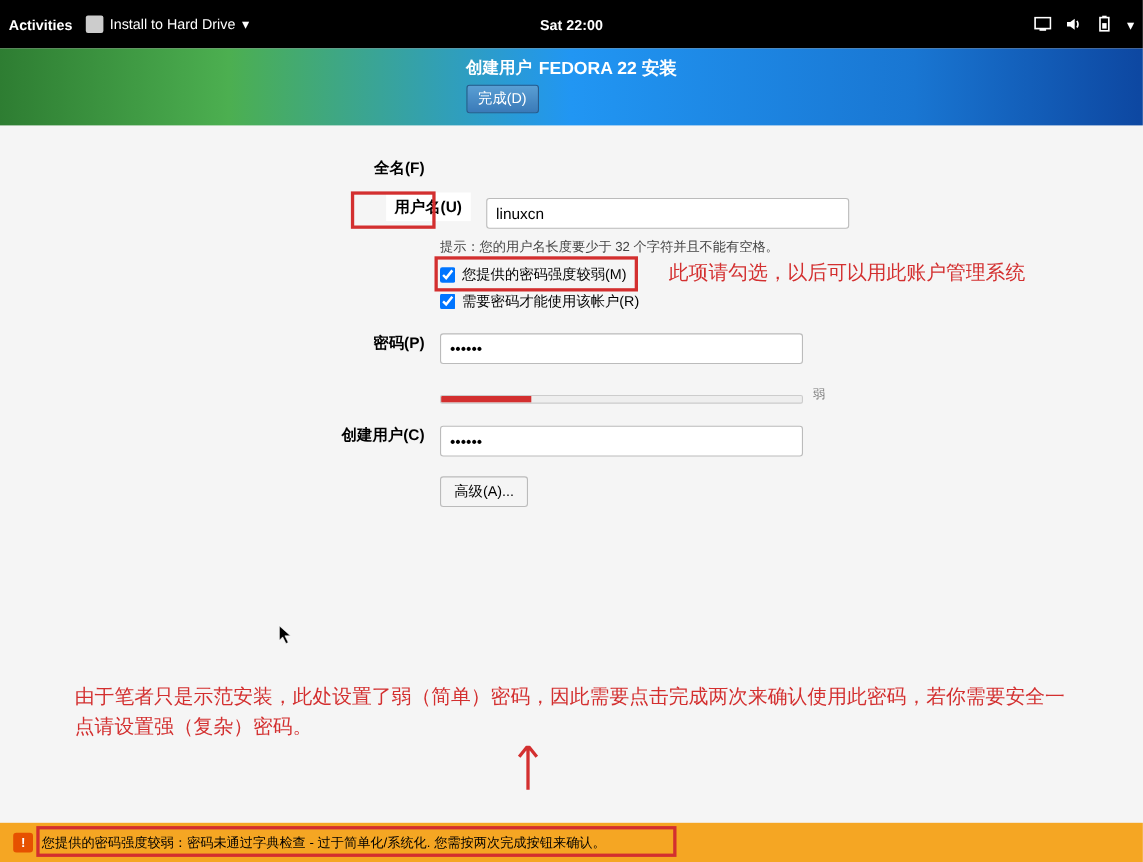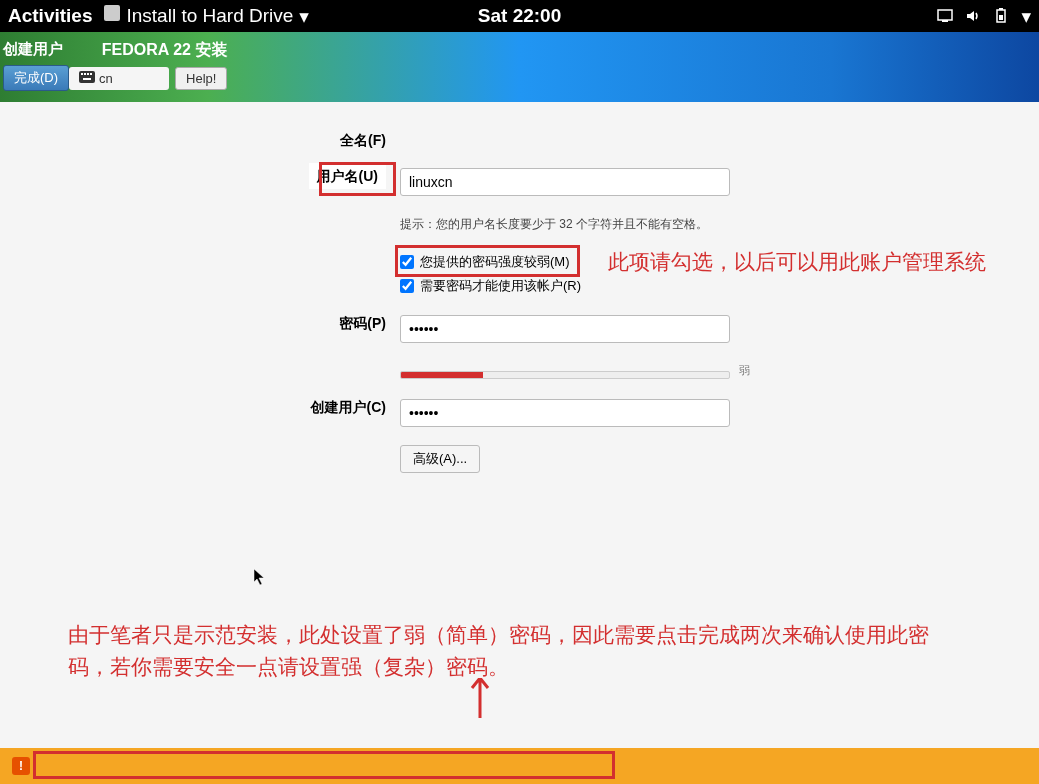--- a/index.html
+++ b/index.html
@@ -1,29 +1,29 @@
 <!DOCTYPE html>
 <html><head>
   <meta charset="utf-8">
   <style>
     * { margin: 0; padding: 0; box-sizing: border-box; font-family: sans-serif; }
     body { width: 1039px; height: 784px; background: #f5f5f5; overflow: hidden; position: relative; }
     
     
-    .gnome-bar { height: 32px; background: #000; color: #fff; display: flex; align-items: center; padding: 0 8px; font-size: 19px; }
+    .gnome-bar { height: 44px; background: #000; color: #fff; display: flex; align-items: center; padding: 0 8px; font-size: 13px; }
     .gnome-left { display: flex; align-items: center; gap: 12px; flex: 1; }
     .gnome-center { font-weight: bold; }
     .gnome-right { display: flex; align-items: center; gap: 12px; flex: 1; justify-content: flex-end; }
     .activities { font-weight: bold; }
     .app-menu { display: flex; align-items: flex-start; gap: 6px; }
     .hdd-icon { width: 16px; height: 16px; background: #ccc; border-radius: 2px; display: inline-block; }
     .tray-icon { width: 16px; height: 16px; display: inline-flex; align-items: center; justify-content: center; }
     
     
-    .anaconda-header { height: 70px; background: linear-gradient(to right, #2e7d32 0%, #4caf50 20%, #2196f3 50%, #1976d2 80%, #0d47a1 100%); display: flex; justify-content: flex-start; padding: 8px 3px; color: #fff; position: relative; }
+    .anaconda-header { height: 70px; background: linear-gradient(to right, #2e7d32 0%, #4caf50 20%, #2196f3 50%, #1976d2 80%, #0d47a1 100%); display: flex; justify-content: center; padding: 8px 14px; color: #fff; position: relative; }
     .header-left { display: flex; flex-direction: column; gap: 6px; }
     .header-title { font-size: 15px; font-weight: bold; }
     .done-btn { background: linear-gradient(#5a9fd4, #3a7ab8); border: 1px solid #2a5a8a; color: #fff; padding: 3px 10px; border-radius: 3px; font-size: 13px; width: fit-content; cursor: pointer; }
     .header-right { display: flex; flex-direction: column; gap: 6px; align-items: flex-end; }
     .product-title { font-size: 16px; font-weight: bold; }
     .header-controls { display: flex; gap: 6px; }
     .kb-indicator { background: #f5f5f5; color: #333; padding: 3px 10px; border-radius: 3px; font-size: 13px; display: flex; align-items: center; gap: 4px; width: 100px; }
     .help-btn { background: #f0f0f0; color: #333; border: 1px solid #aaa; padding: 3px 10px; border-radius: 3px; font-size: 13px; cursor: pointer; }
     
     
@@ -36,21 +36,21 @@
     .checkbox-row { display: flex; align-items: center; gap: 6px; font-size: 13px; }
     .checkbox-row input { width: 14px; height: 14px; }
     .pw-meter { height: 8px; border: 1px solid #ccc; border-radius: 2px; margin-top: 4px; background: #eee; position: relative; overflow: hidden; }
     .pw-fill { height: 100%; width: 25%; background: #d32f2f; }
     .pw-label { font-size: 11px; position: absolute; right: -20px; top: -4px; color: #777; }
     .pw-meter-wrap { position: relative; }
     .advanced-btn { background: #f5f5f5; border: 1px solid #bbb; padding: 4px 12px; border-radius: 3px; font-size: 13px; cursor: pointer; }
     
     
     .red-box { border: 3px solid #d32f2f; position: absolute; pointer-events: none; }
-    .annotation-text { color: #d32f2f; font-size: 21px; position: absolute; line-height: 1.5; font-family: Liberation Serif, serif; }
+    .annotation-text { color: #d32f2f; font-size: 18px; position: absolute; line-height: 1.5; }
     .red-arrow { position: absolute; color: #d32f2f; font-size: 28px; }
     
     
     .warning-bar { position: absolute; bottom: 0; left: 0; right: 0; height: 36px; background: #f5a623; display: flex; align-items: center; padding: 0 12px; font-size: 12px; color: #000; gap: 8px; }
     .warn-icon { width: 18px; height: 18px; display: inline-flex; align-items: center; justify-content: center; color: #fff; background: #e65100; border-radius: 3px; font-weight: bold; }
     
     .cursor { position: absolute; left: 253px; top: 568px; font-size: 16px; }
     
     
     .label-highlight { background: #fff; padding: 5px 8px; }
@@ -92,52 +92,36 @@
   </div>
 </div>
 
 <div class="anaconda-header">
   <div class="header-left">
     <div class="header-title">创建用户</div>
     <button class="done-btn">完成(D)</button>
   </div>
   <div class="header-right">
     <div class="product-title">FEDORA 22 安装</div>
-    <div class="header-controls">
-      <div class="kb-indicator">
-        <span>
-          <svg width="16" height="12" viewBox="0 0 16 12">
-              <rect x="0" y="0" width="16" height="12" rx="2" fill="#333"></rect>
-              <rect x="2" y="2" width="2" height="2" fill="#fff"></rect>
-              <rect x="5" y="2" width="2" height="2" fill="#fff"></rect>
-              <rect x="8" y="2" width="2" height="2" fill="#fff"></rect>
-              <rect x="11" y="2" width="2" height="2" fill="#fff"></rect>
-              <rect x="4" y="7" width="8" height="2" fill="#fff"></rect>
-            </svg>
-        </span>
-        <span>cn</span>
-      </div>
-      <button class="help-btn">Help!</button>
-    </div>
   </div>
 </div>
 
 <div class="form-area">
   <div class="form-row">
     <div class="form-label">全名(F)</div>
   </div>
 
-  <div class="form-row" style="position:relative; margin-bottom:16px;">
+  <div class="form-row" style="position:relative; margin-bottom:4px;padding-left:42px;">
     <div class="form-label">
       <span class="label-highlight">用户名(U)</span>
     </div>
     <div class="form-field"><input class="text-input" type="text" value="linuxcn" style=""></div>
     <div class="red-box" style="left:319px; top:-6px; width:77px; height:34px;"></div>
   </div>
-  <div class="form-row" style="margin-bottom:20px;">
+  <div class="form-row" style="margin-bottom:8px;">
     <div class="form-label"></div>
     <div class="form-field hint-text">提示：您的用户名长度要少于 32 个字符并且不能有空格。</div>
   </div>
 
   <div class="form-row" style="margin-bottom:6px; position:relative;">
     <div class="form-label"></div>
     <div class="form-field checkbox-row">
       <input type="checkbox" checked="" style="">
       <span>您提供的密码强度较弱(M)</span>
     </div>
@@ -186,14 +170,15 @@
 </div>
 
 <div class="cursor">
   <svg width="14" height="18" viewBox="0 0 14 18">
       <path d="M1 1 L1 14 L4 11 L7 17 L9 16 L6 10 L11 10 Z" fill="#000" stroke="#fff" stroke-width="0.5"></path>
     </svg>
 </div>
 
 <div class="warning-bar">
   <span class="warn-icon">!</span>
+  <span>您提供的密码强度较弱：密码未通过字典检查 - 过于简单化/系统化. 您需按两次完成按钮来确认。</span>
   <div class="red-box" style="left:33px; top:3px; width:582px; height:28px;"></div>
 </div>
 
 </body></html>

